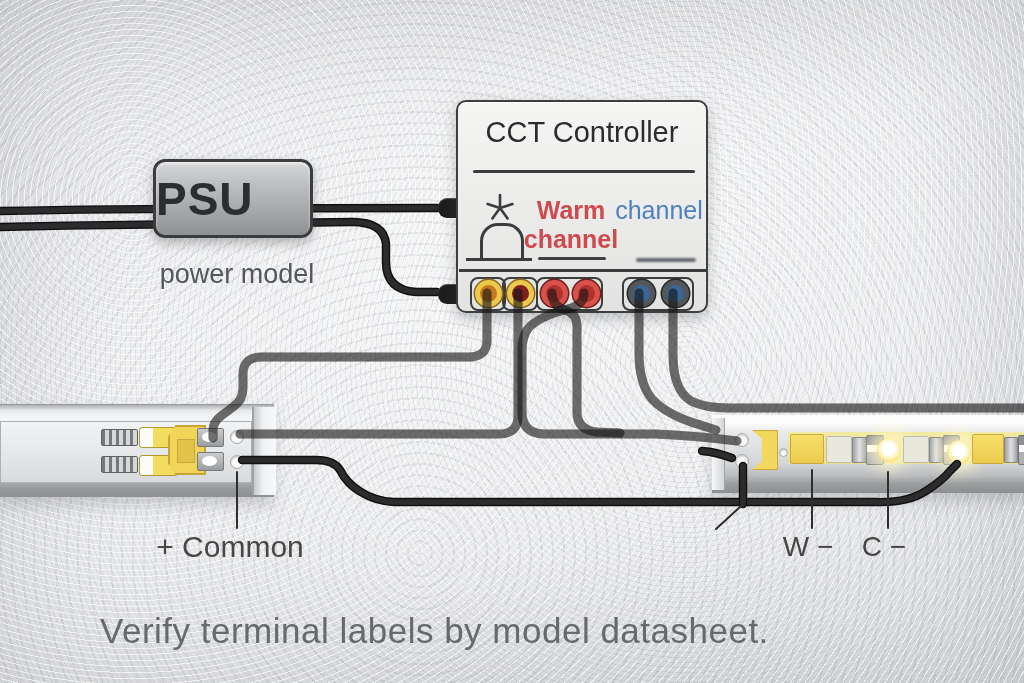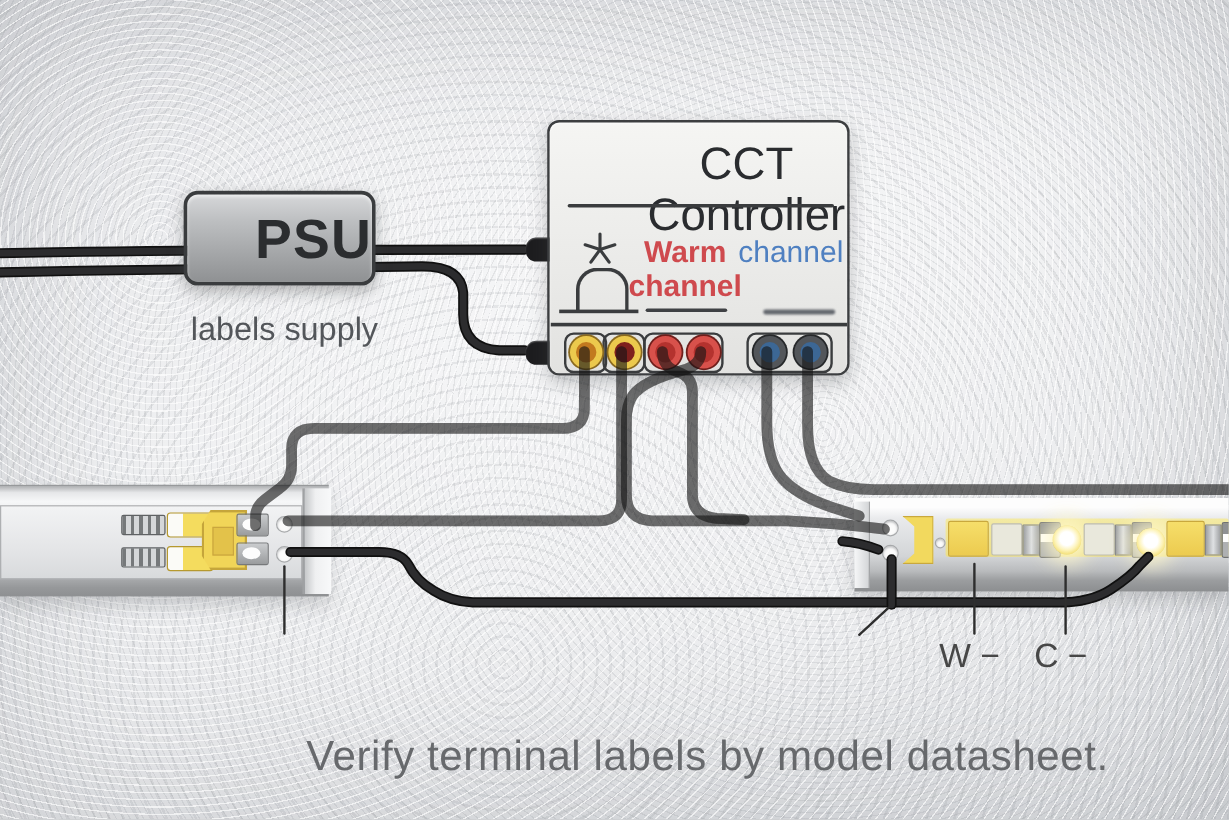--- a/index.html
+++ b/index.html
@@ -22,31 +22,31 @@
   .wire-outline{fill:none;stroke:#141414;stroke-opacity:.38;stroke-linecap:round;stroke-linejoin:round;stroke-width:9;}
   .wire{fill:none;stroke-linecap:round;stroke-linejoin:round;stroke-width:6.2;}
   .wire-black-outline{fill:none;stroke:#101010;stroke-linecap:round;stroke-linejoin:round;stroke-width:8.4;}
   .wire-black{fill:none;stroke:var(--c-wire-black,#2c2c2e);stroke-linecap:round;stroke-linejoin:round;stroke-width:5.6;}
   .callout{fill:none;stroke:#2e2e2e;stroke-width:2;stroke-linecap:round;}
 
   
   #psu{left:153px;top:159px;width:160px;height:79px;border:3px solid #3a3c3e;border-radius:12px;
     background:linear-gradient(180deg,#d6d7d9 0%,#bdbfc1 30%,#a6a8aa 65%,#8f9193 100%);
     box-shadow:inset 0 2px 3px rgba(255,255,255,.6),0 5px 12px rgba(60,62,64,.35);
-    display:flex;align-items:center;justify-content:flex-end;box-sizing:border-box;}
+    display:flex;align-items:center;justify-content:flex-start;box-sizing:border-box;}
   #psu .psu-label{font-size:46px;font-weight:bold;letter-spacing:1px;color:#2b2d2f;}
   #psu-caption{left:112px;top:256px;width:250px;text-align:center;font-size:27px;line-height:36px;color:#53565a;}
 
   
   #controller{left:456px;top:100px;width:252px;height:213px;box-sizing:border-box;
     border:2.5px solid #3c3e40;border-radius:10px;
     background:linear-gradient(180deg,#f5f5f3,#e8e8e6 70%,#e2e2e0);
     box-shadow:0 6px 14px rgba(70,72,76,.3),inset 0 1px 2px rgba(255,255,255,.8);}
   #controller .ctl-title{position:absolute;left:0;top:14px;width:100%;text-align:center;
-    font-size:38px;color:#2a2c2f;padding-left:40px;}
+    font-size:29px;color:#2a2c2f;}
   .ctl-divider{position:absolute;left:15px;top:68px;width:222px;height:3px;background:#3a3c3e;border-radius:2px;}
   .ctl-sep{position:absolute;left:1px;top:167px;width:247px;height:2.5px;background:#3a3c3e;}
   .dome{position:absolute;left:22px;top:121px;width:44px;height:36px;box-sizing:border-box;
     border:3px solid #3a3c3e;border-bottom:none;border-radius:18px 18px 0 0;}
   .dome-base{position:absolute;left:8px;top:156px;width:66px;height:3px;background:#3a3c3e;}
   .chan{position:absolute;top:94px;width:110px;text-align:center;font-size:25px;line-height:29px;}
   #warm-chan{left:58px;color:var(--c-warm-text,#cf4a4e);font-weight:bold;}
   #cool-chan{left:146px;color:var(--c-cool-text,#4f80c1);}
   .warm-underline{position:absolute;left:80px;top:155px;width:68px;height:3px;background:#3f4144;border-radius:2px;}
   .cool-underline{position:absolute;left:178px;top:156px;width:60px;height:4px;background:#4c5159;border-radius:3px;filter:blur(1px);opacity:.85;}
@@ -96,21 +96,21 @@
   .led-glow{position:absolute;width:24px;height:24px;border-radius:50%;
     background:radial-gradient(circle at 50% 45%,#ffffff 0 32%,#fdf3b8 55%,#f2dd6e 78%,rgba(242,221,110,0) 100%);
     box-shadow:0 0 16px 7px rgba(255,247,200,.9);}
 
   
   .note{position:absolute;text-align:center;color:var(--c-annotation-text,#474747);}
   #common-label{left:115px;top:530px;width:230px;font-size:30px;}
   #is-label{left:662px;top:532px;width:100px;font-size:27px;}
   #w-label{left:758px;top:531px;width:100px;font-size:28px;}
   #c-label{left:834px;top:531px;width:100px;font-size:28px;}
-  #footer-note{left:100px;top:611px;width:1024px;max-width:1024px;text-align:right;width:824px;
+  #footer-note{left:100px;top:611px;width:1024px;max-width:1024px;text-align:left;width:824px;
     font-size:35px;letter-spacing:.5px;color:var(--c-footer-text,#67696c);}
   .star-svg{position:absolute;left:26px;top:89px;}
 </style>
 </head>
 <body>
 
 <div id="scene">
 
   <svg class="z1" width="1024" height="683">
     <g>
@@ -122,21 +122,21 @@
       <path class="wire-black" d="M0 227 C140 224 300 222 352 222 Q384 222 386 244 L386 262 Q386 290 416 292 L437 292"></path>
     </g>
   </svg>
   <div class="abs z2 barrel" style="left:438px;top:198px;"></div>
   <div class="abs z2 barrel" style="left:438px;top:284px;"></div>
 
   <div id="psu" class="abs z2">
     <div class="psu-label">PSU</div>
   </div>
   <div id="psu-caption" class="abs z2">
-    <div>labels supply</div>
+    <div>power model</div>
   </div>
 
   <div id="controller" class="abs z2">
     <div class="ctl-title">CCT Controller</div>
     <div class="ctl-divider"></div>
     <svg class="star-svg" width="34" height="34">
       <g stroke="#3a3c3e" stroke-width="2.6" stroke-linecap="round">
         <line x1="16" y1="17" x2="16" y2="4"></line>
         <line x1="16" y1="17" x2="28.4" y2="13"></line>
         <line x1="16" y1="17" x2="23.6" y2="27.5"></line>
@@ -239,17 +239,18 @@
     <g>
       <path class="wire-black-outline" d="M702 451 Q716 452 732 458"></path>
       <path class="wire-black" d="M702 451 Q716 452 732 458"></path>
     </g>
     <path class="callout" d="M237 472 V528"></path>
     <path class="callout" d="M741 506 L716 529"></path>
     <path class="callout" d="M812 470 V528"></path>
     <path class="callout" d="M888 472 V528"></path>
   </svg>
 
+  <div id="common-label" class="note z4">+ Common</div>
   <div id="w-label" class="note z4">W −</div>
   <div id="c-label" class="note z4">C −</div>
   <div id="footer-note" class="abs z4">Verify terminal labels by model datasheet.</div>
 
 </div>
 
 </body></html>

